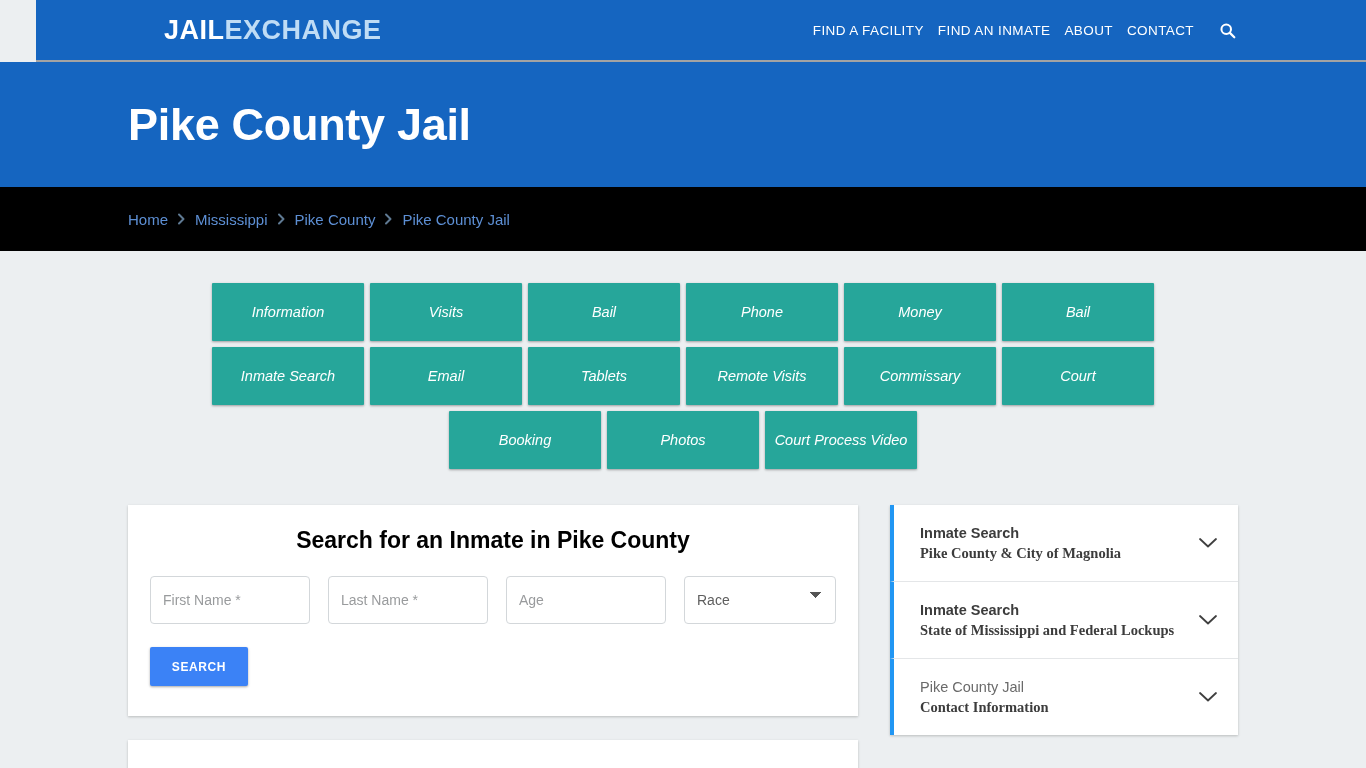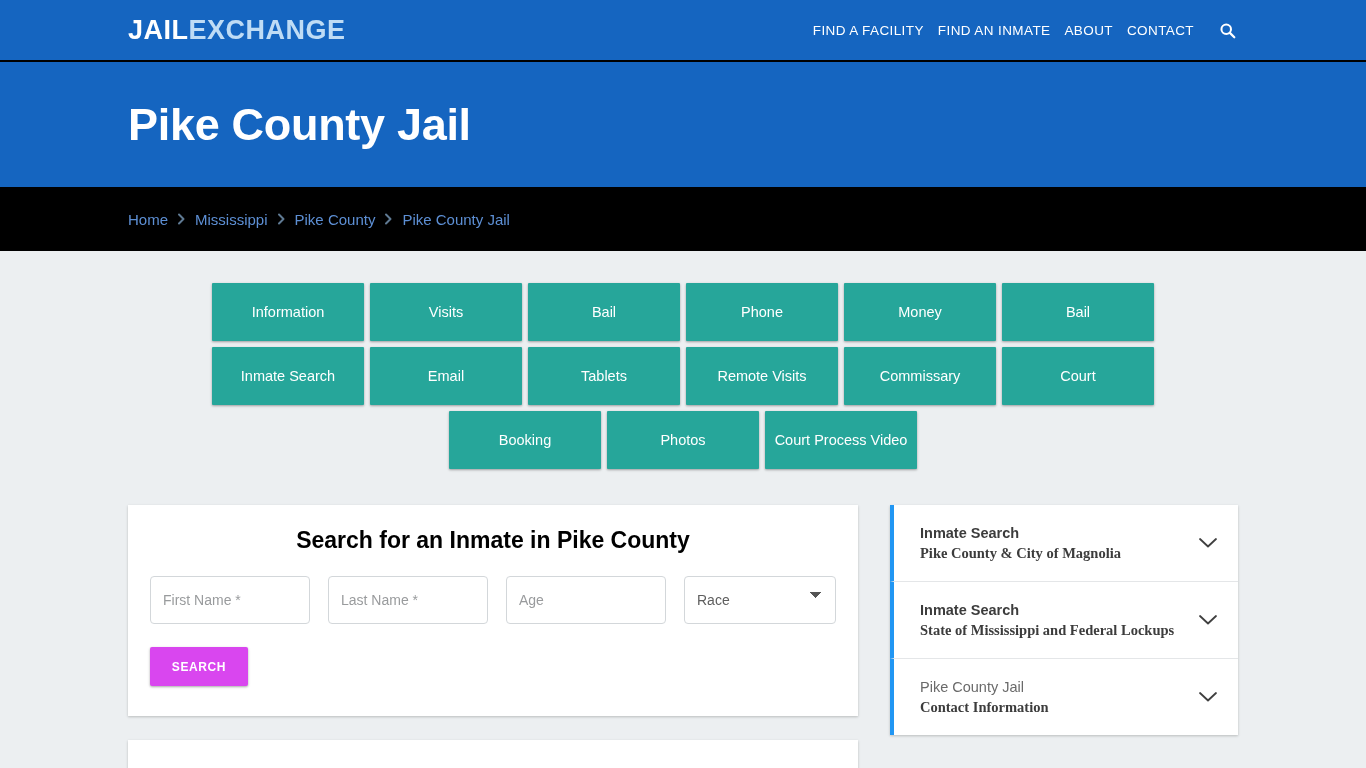--- a/index.html
+++ b/index.html
@@ -11,21 +11,22 @@
     font-family: "Liberation Sans", sans-serif;
   }
 
   
   .topbar {
     height: 62px;
     background: #1565c0;
     display: flex;
     align-items: center;
     position: relative;
-    border-bottom: 2px solid #000000;
+    border-bottom: 2px solid #a3a3a3;
+    margin-left: 36px;
   }
   .logo {
     margin-left: 128px;
     font-size: 27px;
     font-weight: bold;
     letter-spacing: 0.5px;
     line-height: 1;
     user-select: none;
   }
   .logo .jail { color: #ffffff; }
@@ -118,20 +119,21 @@
     font-size: 14.5px;
     display: flex;
     align-items: center;
     justify-content: center;
     border: none;
     border-radius: 1px;
     cursor: pointer;
     box-shadow: 0 1px 3px rgba(0,0,0,0.22), 0 1px 2px rgba(0,0,0,0.14);
     white-space: nowrap;
     font-family: "Liberation Sans", sans-serif;
+    font-style: italic;
   }
 
   
   .cols {
     width: 1110px;
     margin: 36px auto 0;
     display: flex;
     gap: 32px;
     align-items: flex-start;
   }
@@ -179,21 +181,21 @@
       calc(100% - 13px) 15px;
     background-size: 6px 6px, 6px 6px;
     background-repeat: no-repeat;
   }
   .fields input::placeholder { color: #999b9d; }
 
   .search-btn {
     margin-top: 23px;
     width: 98px;
     height: 39px;
-    background: #d946ef;
+    background: #3b82f6;
     color: #ffffff;
     border: none;
     border-radius: 2px;
     font-size: 12px;
     font-weight: bold;
     letter-spacing: 0.6px;
     cursor: pointer;
     box-shadow: 0 1px 3px rgba(0,0,0,0.22), 0 1px 2px rgba(0,0,0,0.14);
     font-family: "Liberation Sans", sans-serif;
   }

